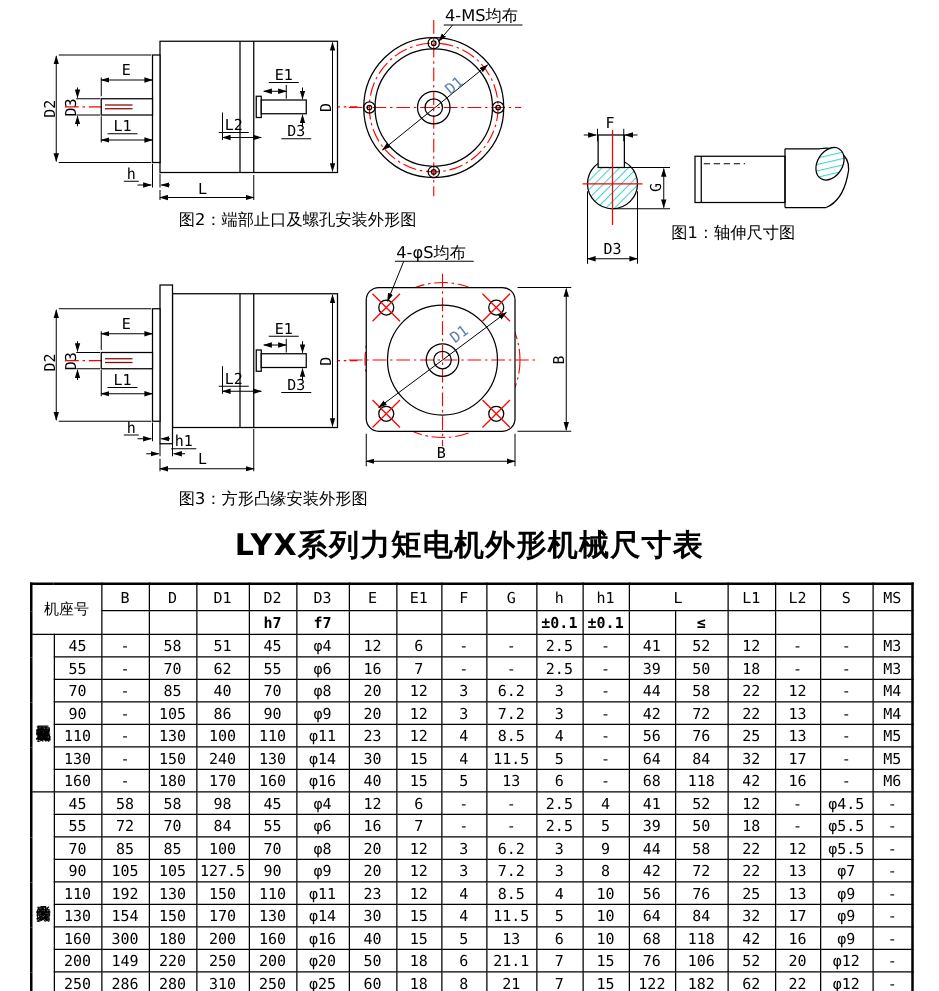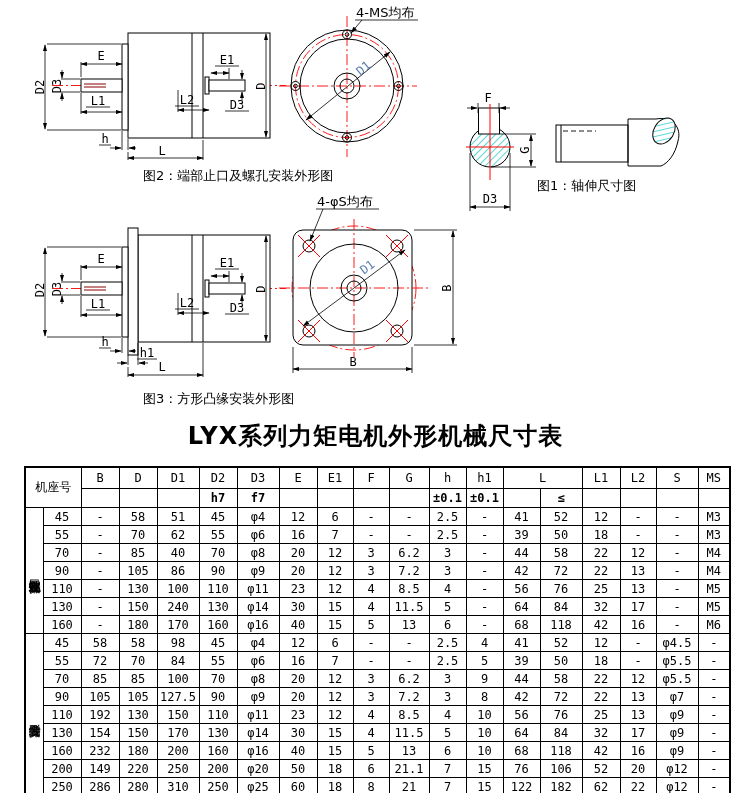--- a/index.html
+++ b/index.html
@@ -593,21 +593,21 @@
           <td>10</td>
           <td>64</td>
           <td>84</td>
           <td>32</td>
           <td>17</td>
           <td>φ9</td>
           <td>-</td>
         </tr>
         <tr>
           <td>160</td>
-          <td>232</td>
+          <td>300</td>
           <td>180</td>
           <td>200</td>
           <td>160</td>
           <td>φ16</td>
           <td>40</td>
           <td>15</td>
           <td>5</td>
           <td>13</td>
           <td>6</td>
           <td>10</td>

